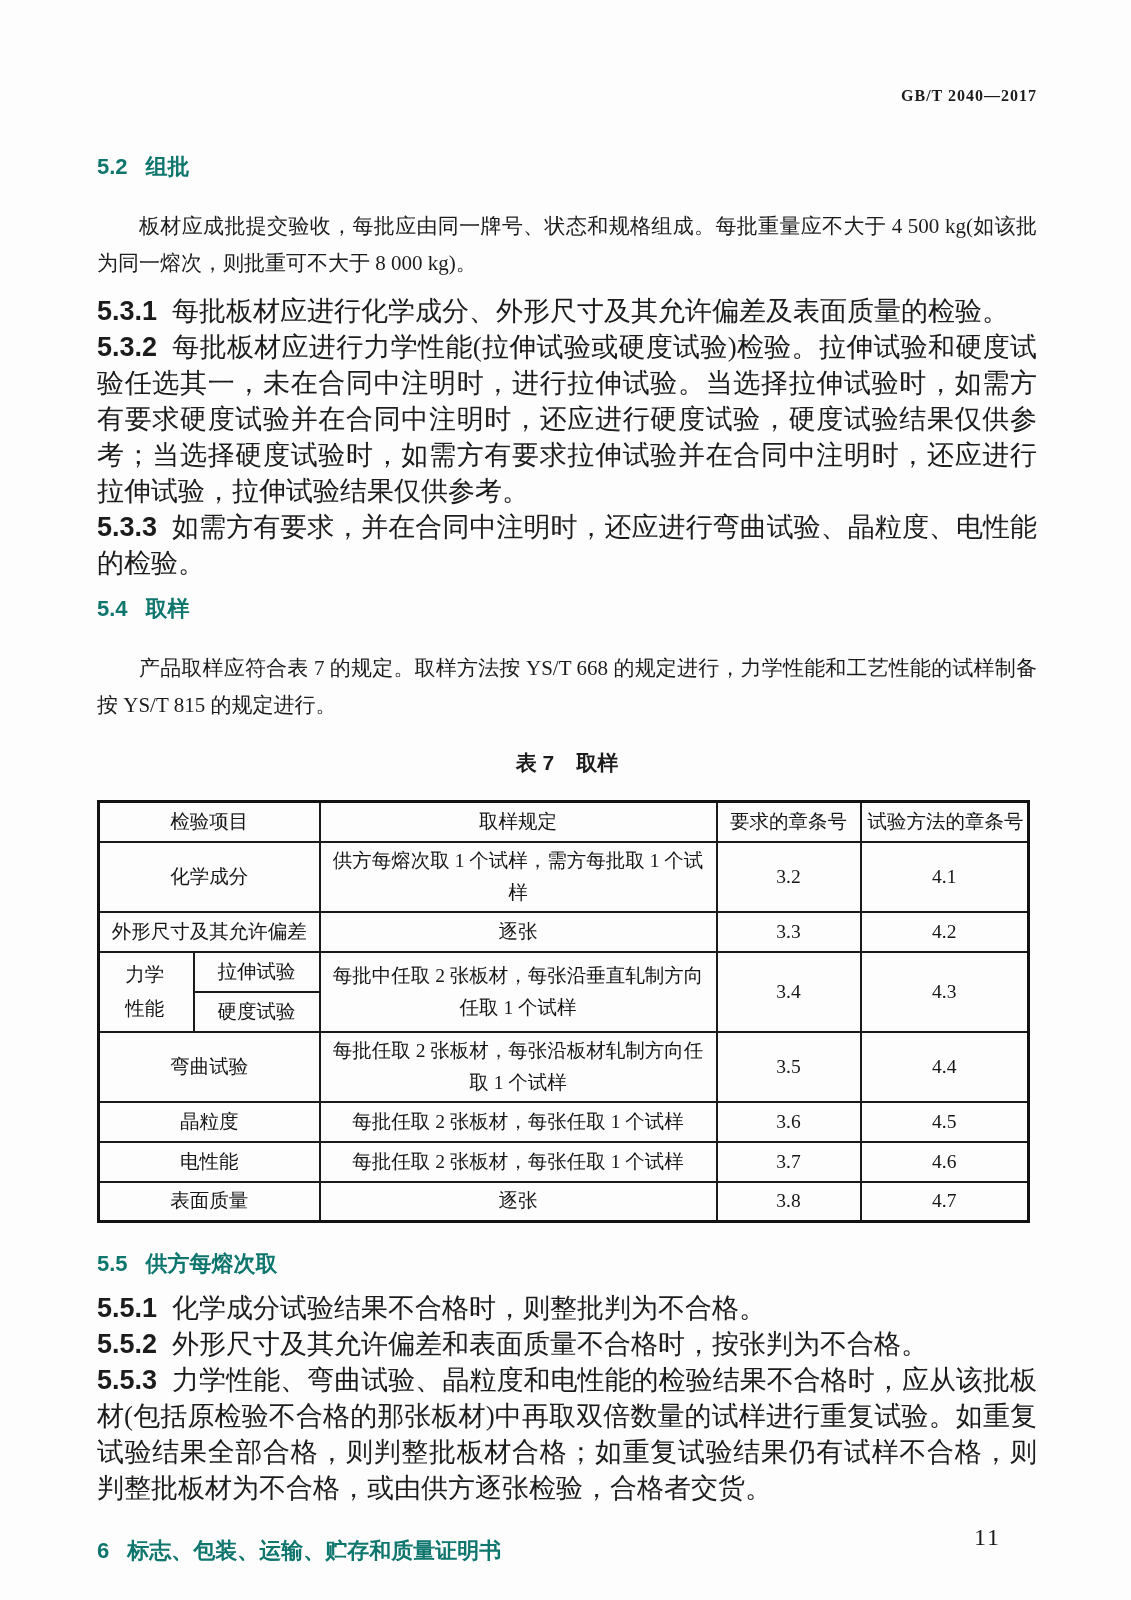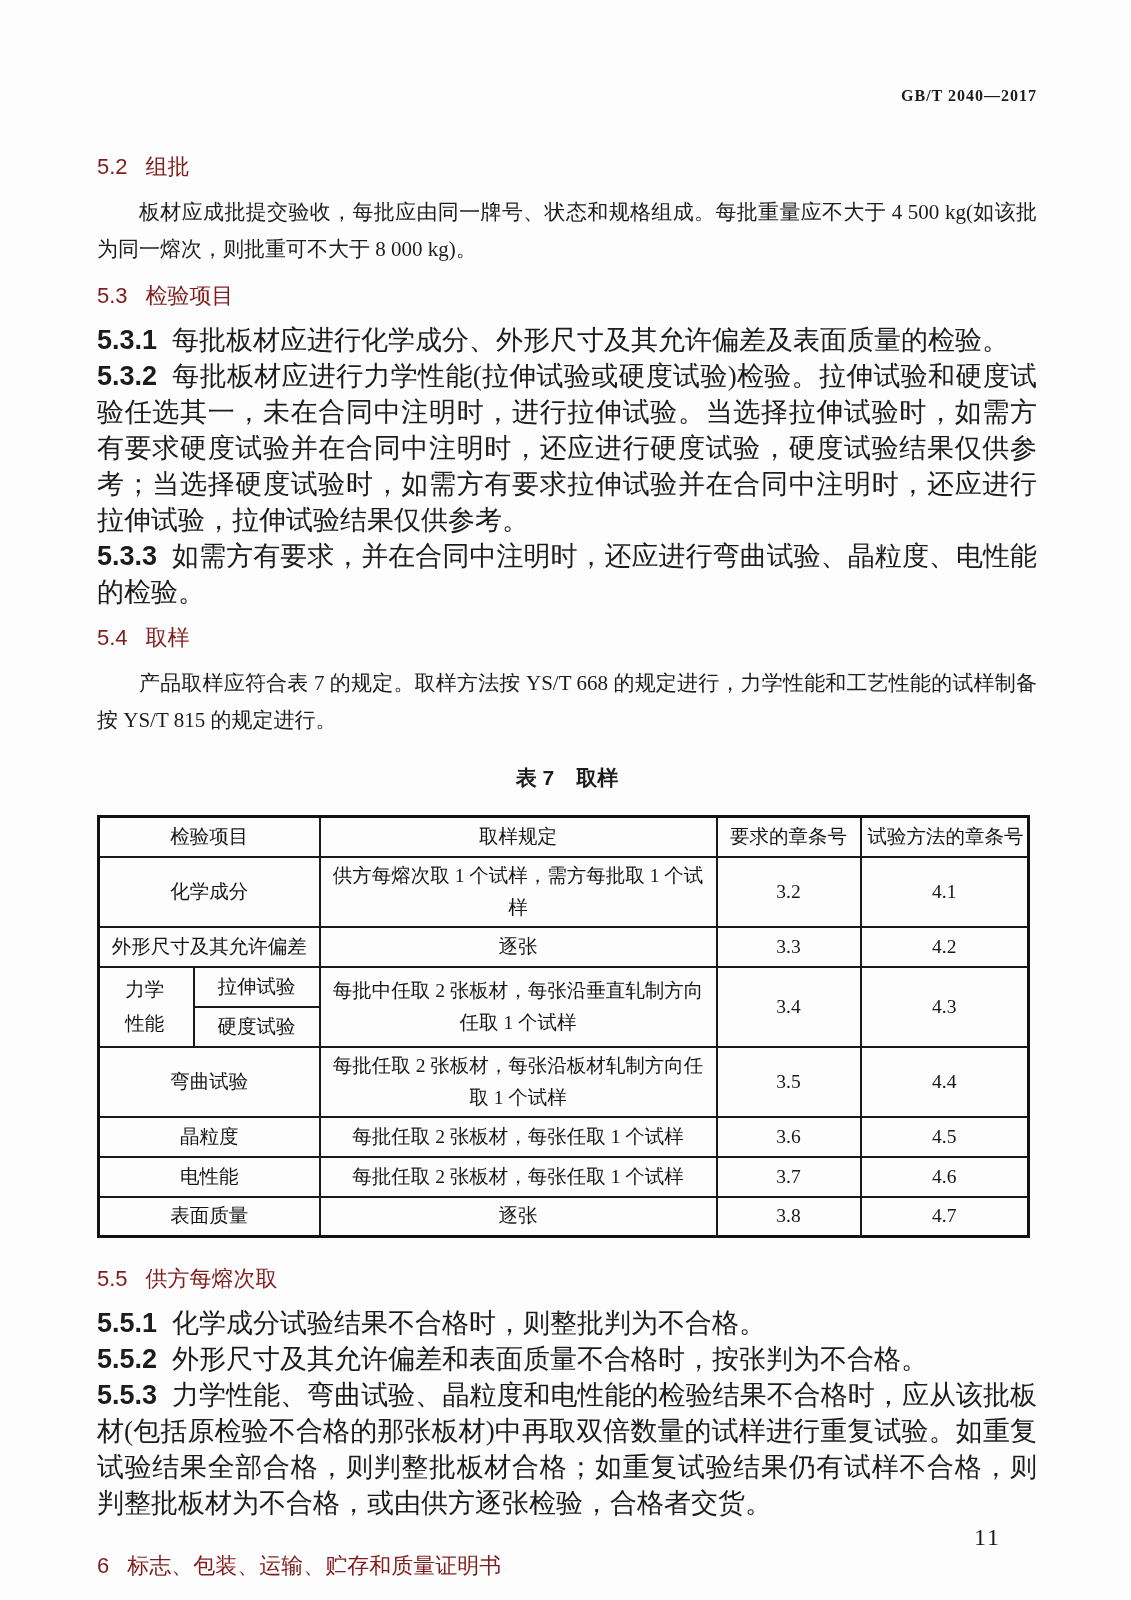--- a/index.html
+++ b/index.html
@@ -7,39 +7,39 @@
   .page {
     position:relative; width:1131px; height:1600px; overflow:hidden;
     background:#fdfdfd; color:#1c1c1c;
     padding:82px 94px 0 97px;
   }
   .doc-code {
     font-family:"Liberation Serif", serif; font-weight:700;
     font-size:16px; line-height:28px; text-align:right; letter-spacing:1px;
   }
   .sec-h {
-    font-family:"Liberation Sans", sans-serif; font-weight:400;
-    font-size:22px; line-height:30px; color:#7f1d1d;
+    font-family:"Liberation Sans", sans-serif; font-weight:700;
+    font-size:22px; line-height:30px; color:#0f766e;
   }
   .sec-h .num { margin-right:18px; }
   .body-p {
     font-family:"Liberation Serif", serif; font-size:21px;
     line-height:37px; text-align:justify; text-indent:2em;
   }
   .clause {
     font-family:"Liberation Serif", serif; font-size:27px;
     line-height:36px; text-align:justify;
   }
   .clause .cnum {
     font-family:"Liberation Sans", sans-serif; font-weight:700;
     margin-right:15px; white-space:nowrap;
   }
   .mt42 { margin-top:42px; } .mt34 { margin-top:34px; }
   .mt30 { margin-top:30px; } .mt26 { margin-top:26px; }
-  .mt21 { margin-top:12px; } .mt13 { margin-top:13px; }
+  .mt21 { margin-top:26px; } .mt13 { margin-top:13px; }
   .mt11 { margin-top:11px; }
   .tbl-caption {
     font-family:"Liberation Sans", sans-serif; font-weight:700;
     font-size:21px; line-height:30px; text-align:center;
     margin-top:24px; margin-bottom:22px;
   }
   .tbl-caption .cap-label { margin-right:22px; }
   table.sample {
     border-collapse:collapse; table-layout:fixed; width:930px;
     font-family:"Liberation Serif", serif; font-size:19.5px; color:#161616;
@@ -68,23 +68,20 @@
 
 <div class="page">
 
   <div class="doc-code">GB/T 2040—2017</div>
 
   <h2 class="sec-h mt42">
     <span class="num">5.2</span><span>组批</span>
   </h2>
   <p class="body-p mt21">板材应成批提交验收，每批应由同一牌号、状态和规格组成。每批重量应不大于 4 500 kg(如该批为同一熔次，则批重可不大于 8 000 kg)。</p>
 
-  <h2 class="sec-h mt13">
-    <span class="num">5.3</span><span>检验项目</span>
-  </h2>
   <div class="mt11">
     <p class="clause">
       <span class="cnum">5.3.1</span><span>每批板材应进行化学成分、外形尺寸及其允许偏差及表面质量的检验。</span>
     </p>
     <p class="clause">
       <span class="cnum">5.3.2</span><span>每批板材应进行力学性能(拉伸试验或硬度试验)检验。拉伸试验和硬度试验任选其一，未在合同中注明时，进行拉伸试验。当选择拉伸试验时，如需方有要求硬度试验并在合同中注明时，还应进行硬度试验，硬度试验结果仅供参考；当选择硬度试验时，如需方有要求拉伸试验并在合同中注明时，还应进行拉伸试验，拉伸试验结果仅供参考。</span>
     </p>
     <p class="clause">
       <span class="cnum">5.3.3</span><span>如需方有要求，并在合同中注明时，还应进行弯曲试验、晶粒度、电性能的检验。</span>
     </p>

